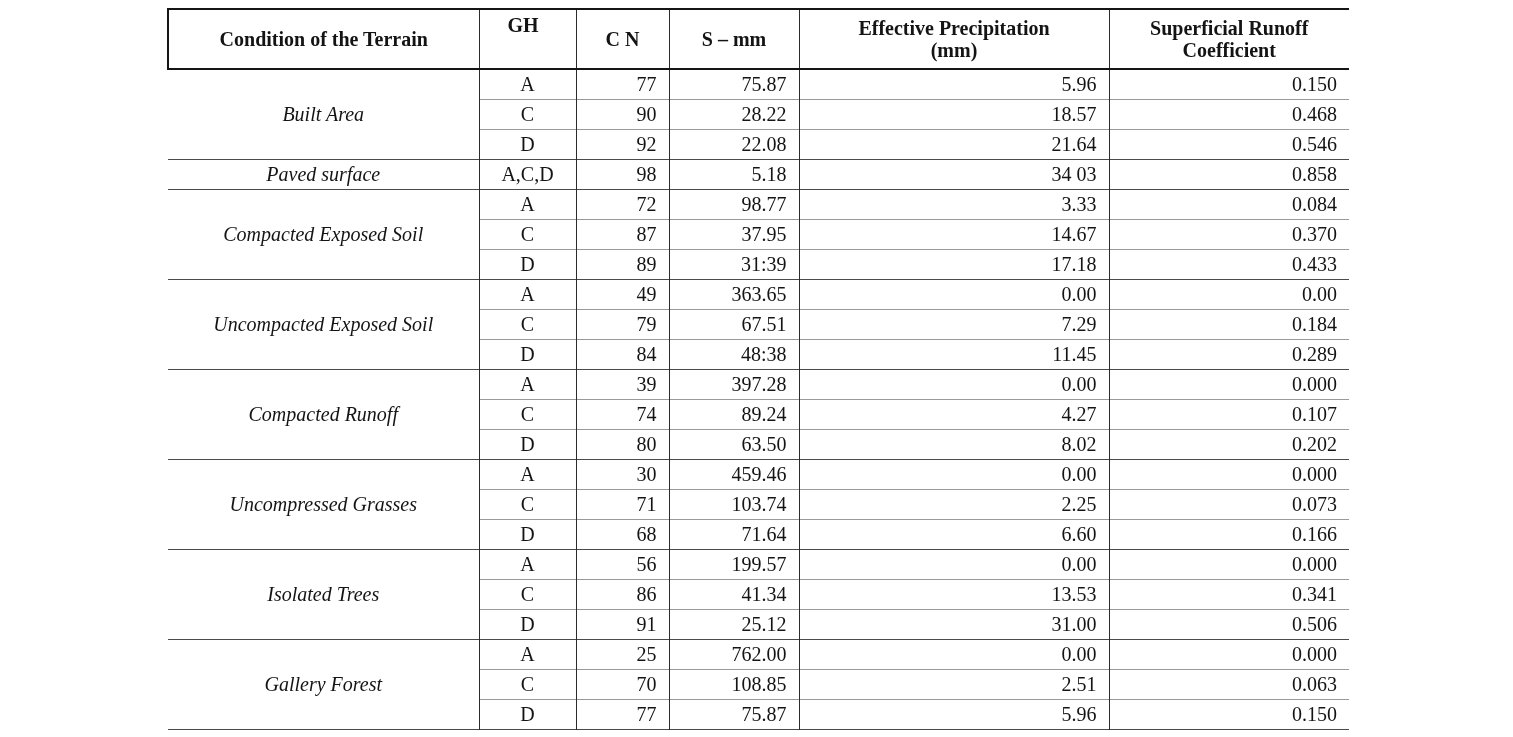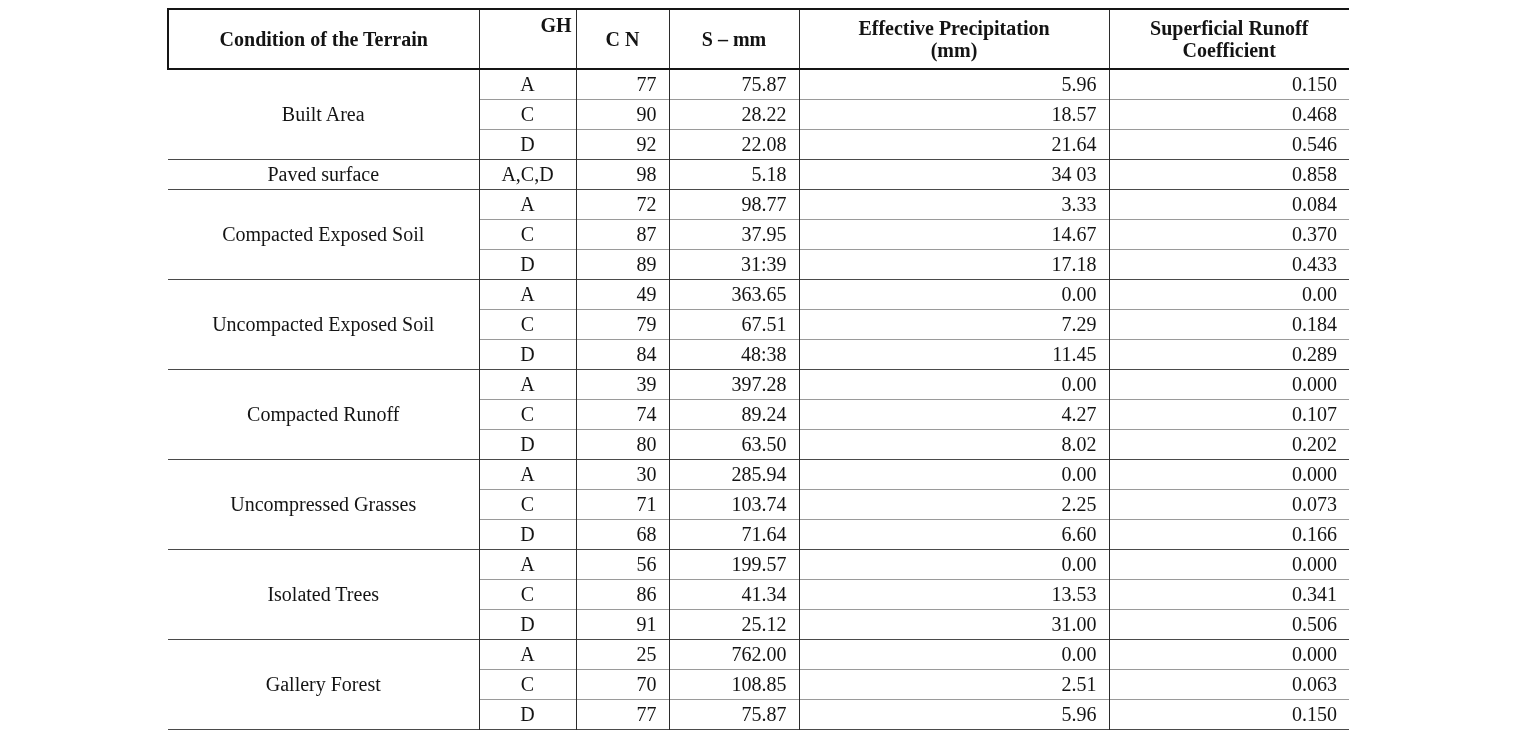--- a/index.html
+++ b/index.html
@@ -40,36 +40,37 @@
     border-top: 2.5px solid #151515;
     border-bottom: 2.5px solid #151515;
     font-weight: bold;
     font-size: 20px;
     text-align: center;
     vertical-align: middle;
     padding: 2px 4px;
   }
   thead th.h-cond { border-left: 2px solid #151515; }
   thead th.h-gh {
-    text-align: right;
+    text-align: left;
     vertical-align: top;
-    padding-left: 8px;
+    padding-left: 28px;
     padding-top: 4px;
   }
   th.vline, td.vline { border-left: 1.5px solid #2b2b2b; }
 
   tbody tr { height: 30px; }
   tbody td {
     padding: 0 4px;
     vertical-align: middle;
     font-size: 20px;
   }
   td.cond {
     text-align: center;
     padding: 0 8px;
+    font-style: italic;
   }
   td.gh  { text-align: center; }
   td.num { text-align: right; padding-right: 12px; }
 
   
   tr.sub-row td { border-top: 1.5px solid #9a9a9a; }
   
   tr.group-start td { border-top: 1.5px solid #4a4a4a; }
 </style>
 </head>
@@ -195,21 +196,21 @@
           <td class="gh vline">D</td>
           <td class="num vline">80</td>
           <td class="num vline">63.50</td>
           <td class="num vline">8.02</td>
           <td class="num vline">0.202</td>
         </tr>
         <tr class="group-start">
           <td class="cond" rowspan="3">Uncompressed Grasses</td>
           <td class="gh vline">A</td>
           <td class="num vline">30</td>
-          <td class="num vline">285.94</td>
+          <td class="num vline">459.46</td>
           <td class="num vline">0.00</td>
           <td class="num vline">0.000</td>
         </tr>
         <tr class="sub-row">
           <td class="gh vline">C</td>
           <td class="num vline">71</td>
           <td class="num vline">103.74</td>
           <td class="num vline">2.25</td>
           <td class="num vline">0.073</td>
         </tr>

